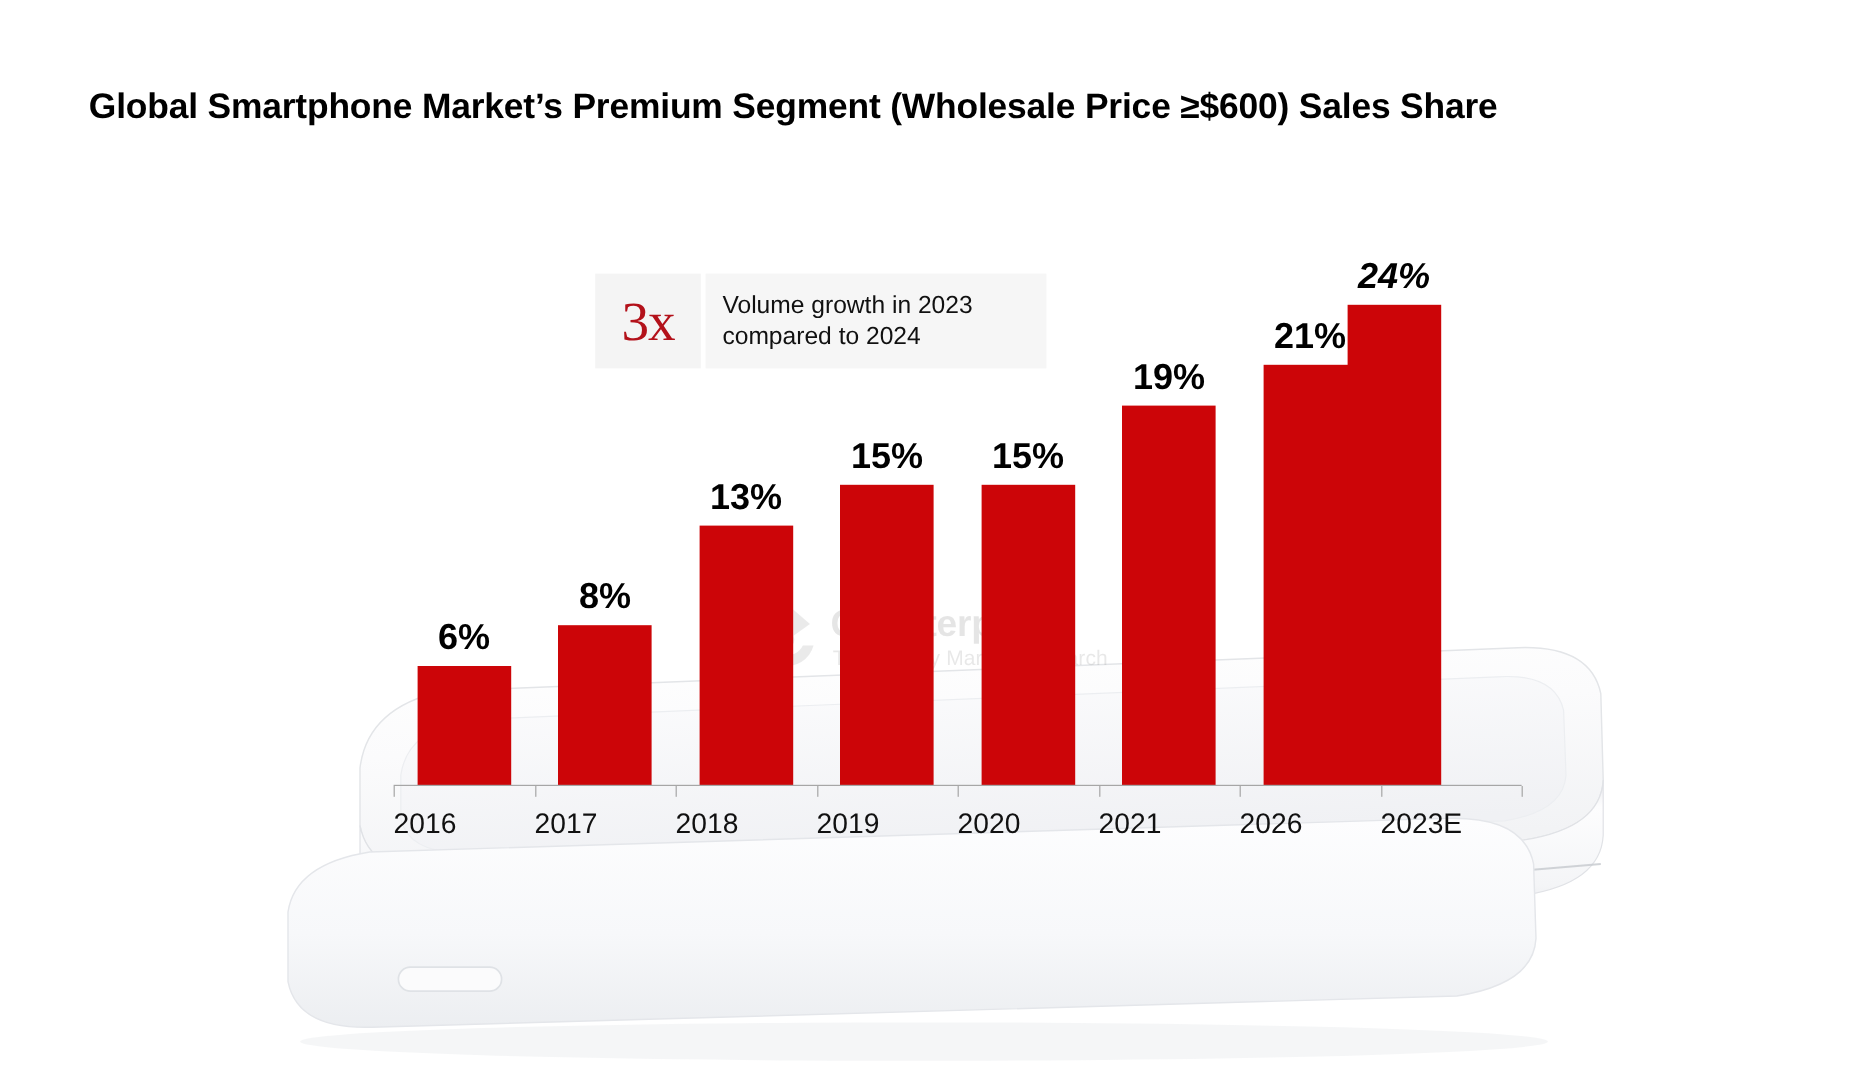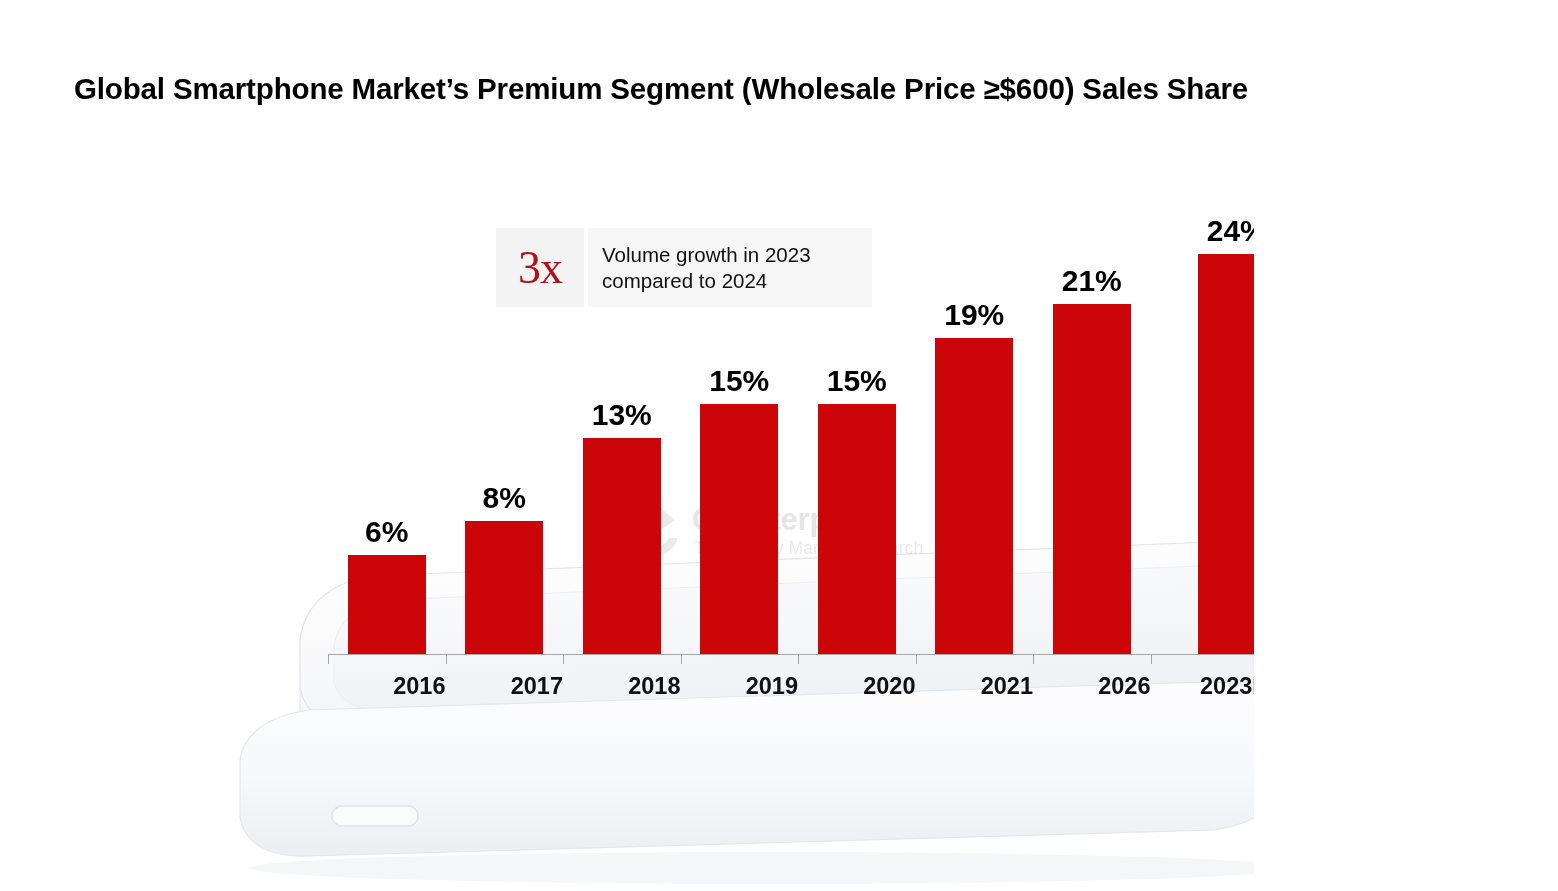--- a/index.html
+++ b/index.html
@@ -8,21 +8,21 @@
     padding: 0;
     background: #ffffff;
   }
   body {
     font-family: "Liberation Sans", sans-serif;
     color: #000000;
   }
 
   #stage {
     position: relative;
-    width: 1254px;
+    width: 1558px;
     height: 891px;
     background: #ffffff;
     overflow: hidden;
   }
 
   
   #chart-title {
     position: absolute;
     left: 74px;
     top: 72px;
@@ -125,24 +125,23 @@
     text-align: center;
     font-size: 30px;
     font-weight: bold;
     color: #000000;
   }
   .cat-label {
     position: absolute;
     top: 18px;
     left: 0;
     width: 117.5px;
-    text-align: right;
+    text-align: left;
     font-size: 23.5px;
     color: #111111;
-    font-weight: bold;
   }
   #cat-labels {
     position: absolute;
     left: 328px;
     top: 655px;
     width: 940px;
     height: 50px;
   }
 
   
@@ -273,21 +272,21 @@
           <div class="bar-value" style="bottom: 256.625px;">15%</div>
         </div>
         <div class="bar-slot" style="left: 587.5px;">
           <div class="bar" title="19%" style="height: 317.458px; background: rgb(204, 5, 8);"></div>
           <div class="bar-value" style="bottom: 323.458px;">19%</div>
         </div>
         <div class="bar-slot" style="left: 705px;">
           <div class="bar" title="21%" style="height: 350.875px; background: rgb(204, 5, 8);"></div>
           <div class="bar-value" style="bottom: 356.875px;">21%</div>
         </div>
-        <div class="bar-slot" style="left: 850px;">
+        <div class="bar-slot" style="left: 775px; font-style: italic;">
           <div class="bar" title="24%" style="height: 401px; background: rgb(204, 5, 8);"></div>
           <div class="bar-value" style="bottom: 407px;">24%</div>
         </div>
       </div>
     <div id="ticks">
         <div class="axis-tick" style="left: 0px; background: rgb(166, 166, 166);"></div>
         <div class="axis-tick" style="left: 117.5px; background: rgb(166, 166, 166);"></div>
         <div class="axis-tick" style="left: 235px; background: rgb(166, 166, 166);"></div>
         <div class="axis-tick" style="left: 352.5px; background: rgb(166, 166, 166);"></div>
         <div class="axis-tick" style="left: 470px; background: rgb(166, 166, 166);"></div>

